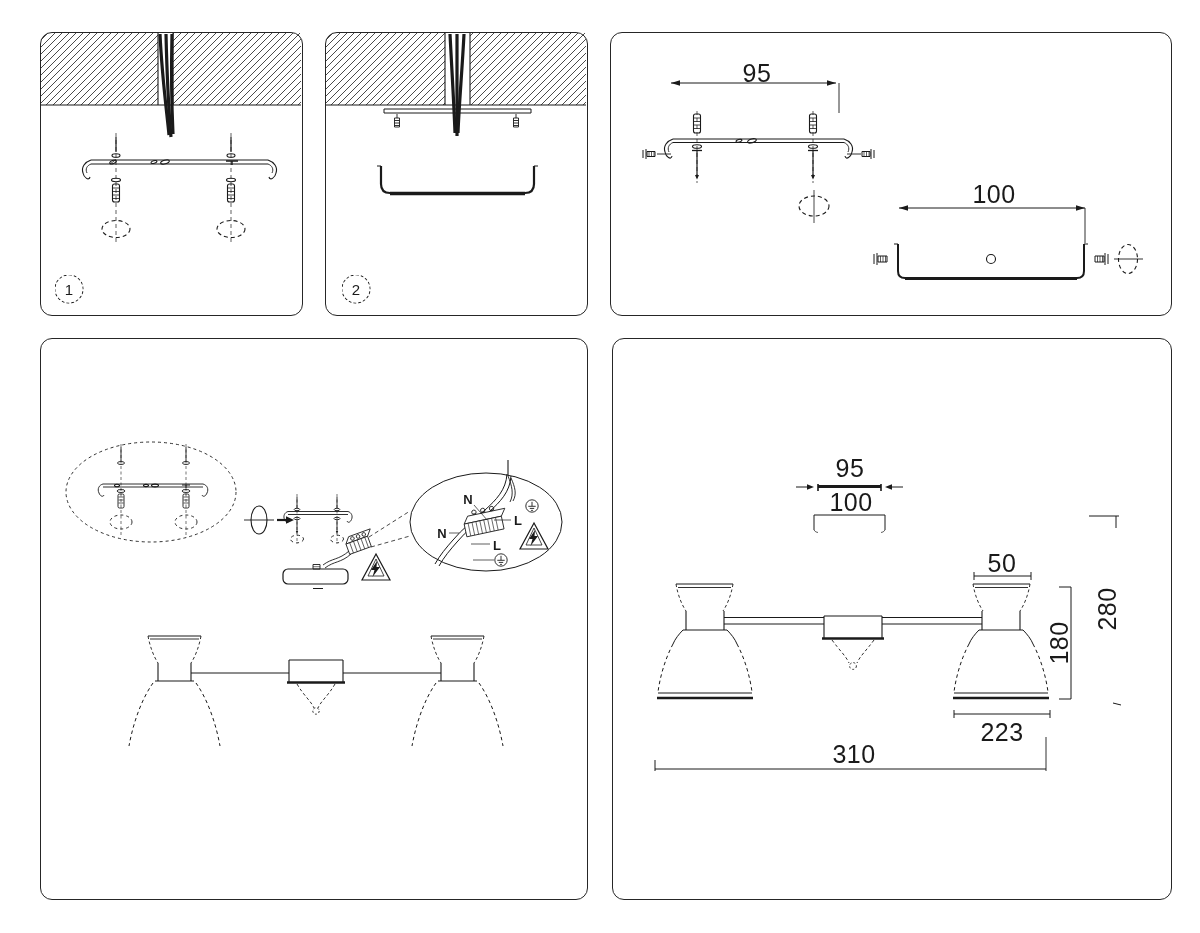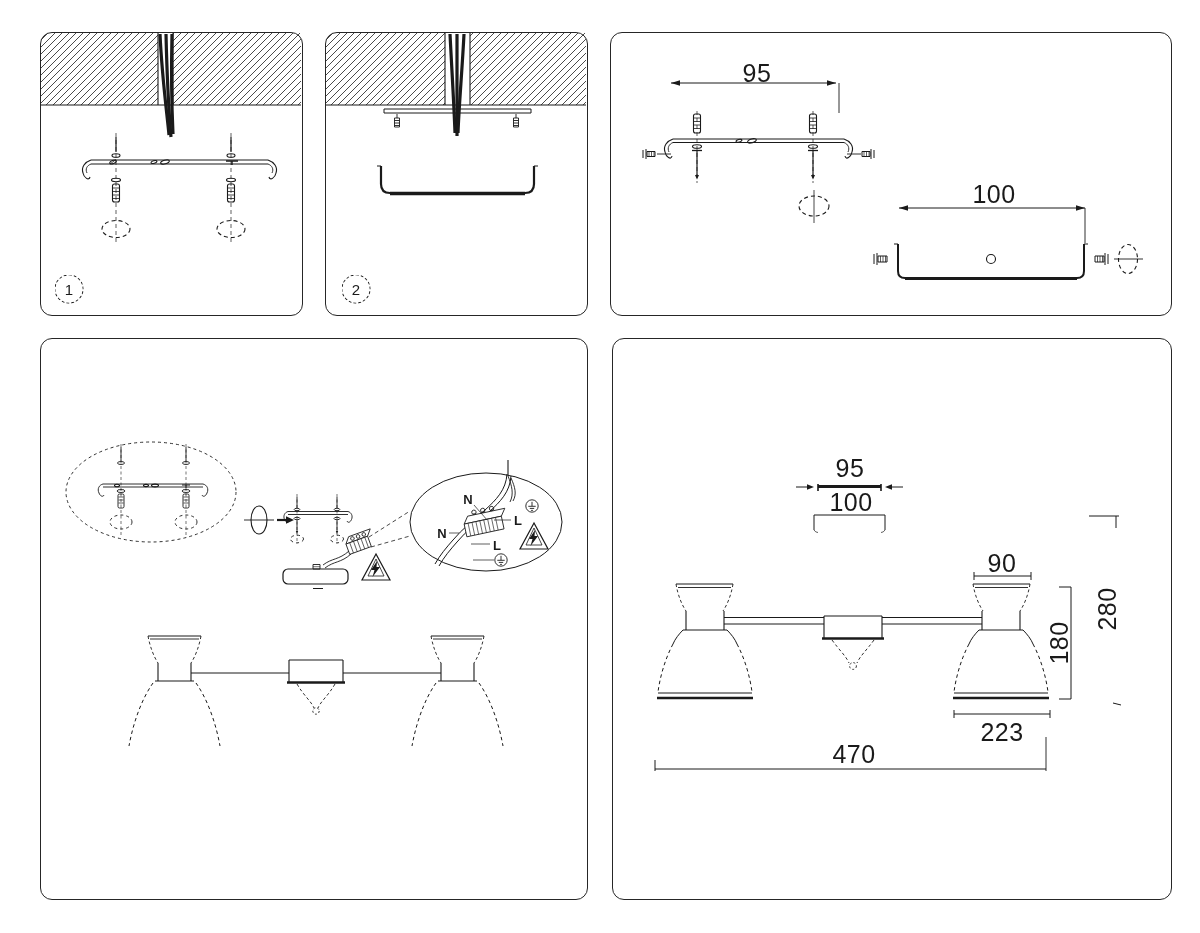--- a/index.html
+++ b/index.html
@@ -451,20 +451,20 @@
       </g>
 
       <g stroke-width="1">
         <path d="M42,430 H433"></path>
         <path d="M42,421 V432"></path>
         <path d="M433,398 V432" stroke-width="0.9"></path>
       </g>
     </svg>
     <span class="dim" style="left:237px;top:129px">95</span>
     <span class="dim" style="left:238px;top:163px">100</span>
-    <span class="dim" style="left:389px;top:224px">90</span>
+    <span class="dim" style="left:389px;top:224px">50</span>
     <span class="dim vert" style="left:446px;top:304px">180</span>
     <span class="dim vert" style="left:494px;top:270px">280</span>
     <span class="dim" style="left:389px;top:393px">223</span>
-    <span class="dim" style="left:241px;top:415px">470</span>
+    <span class="dim" style="left:241px;top:415px">310</span>
   </section>
 
 </div>
 
 </body></html>

